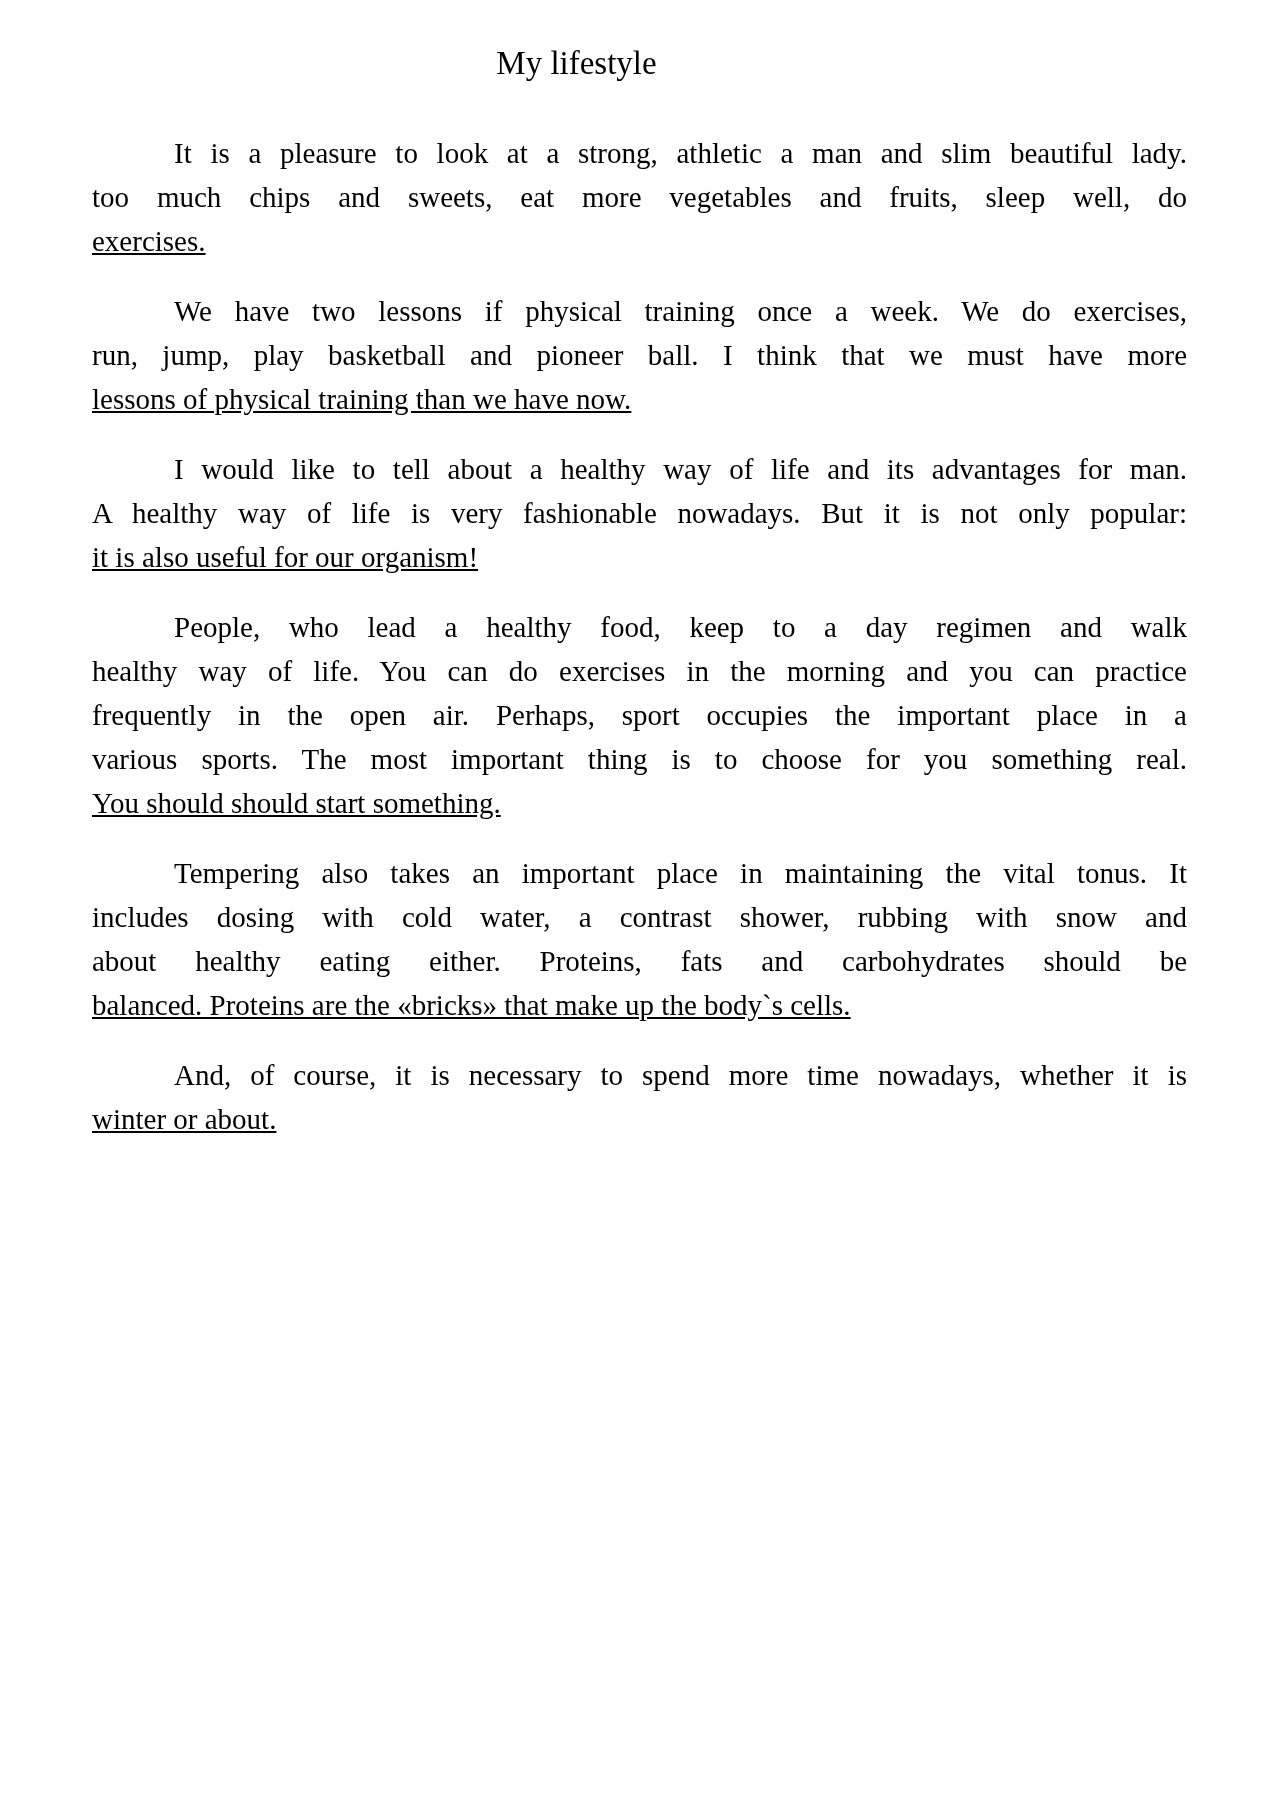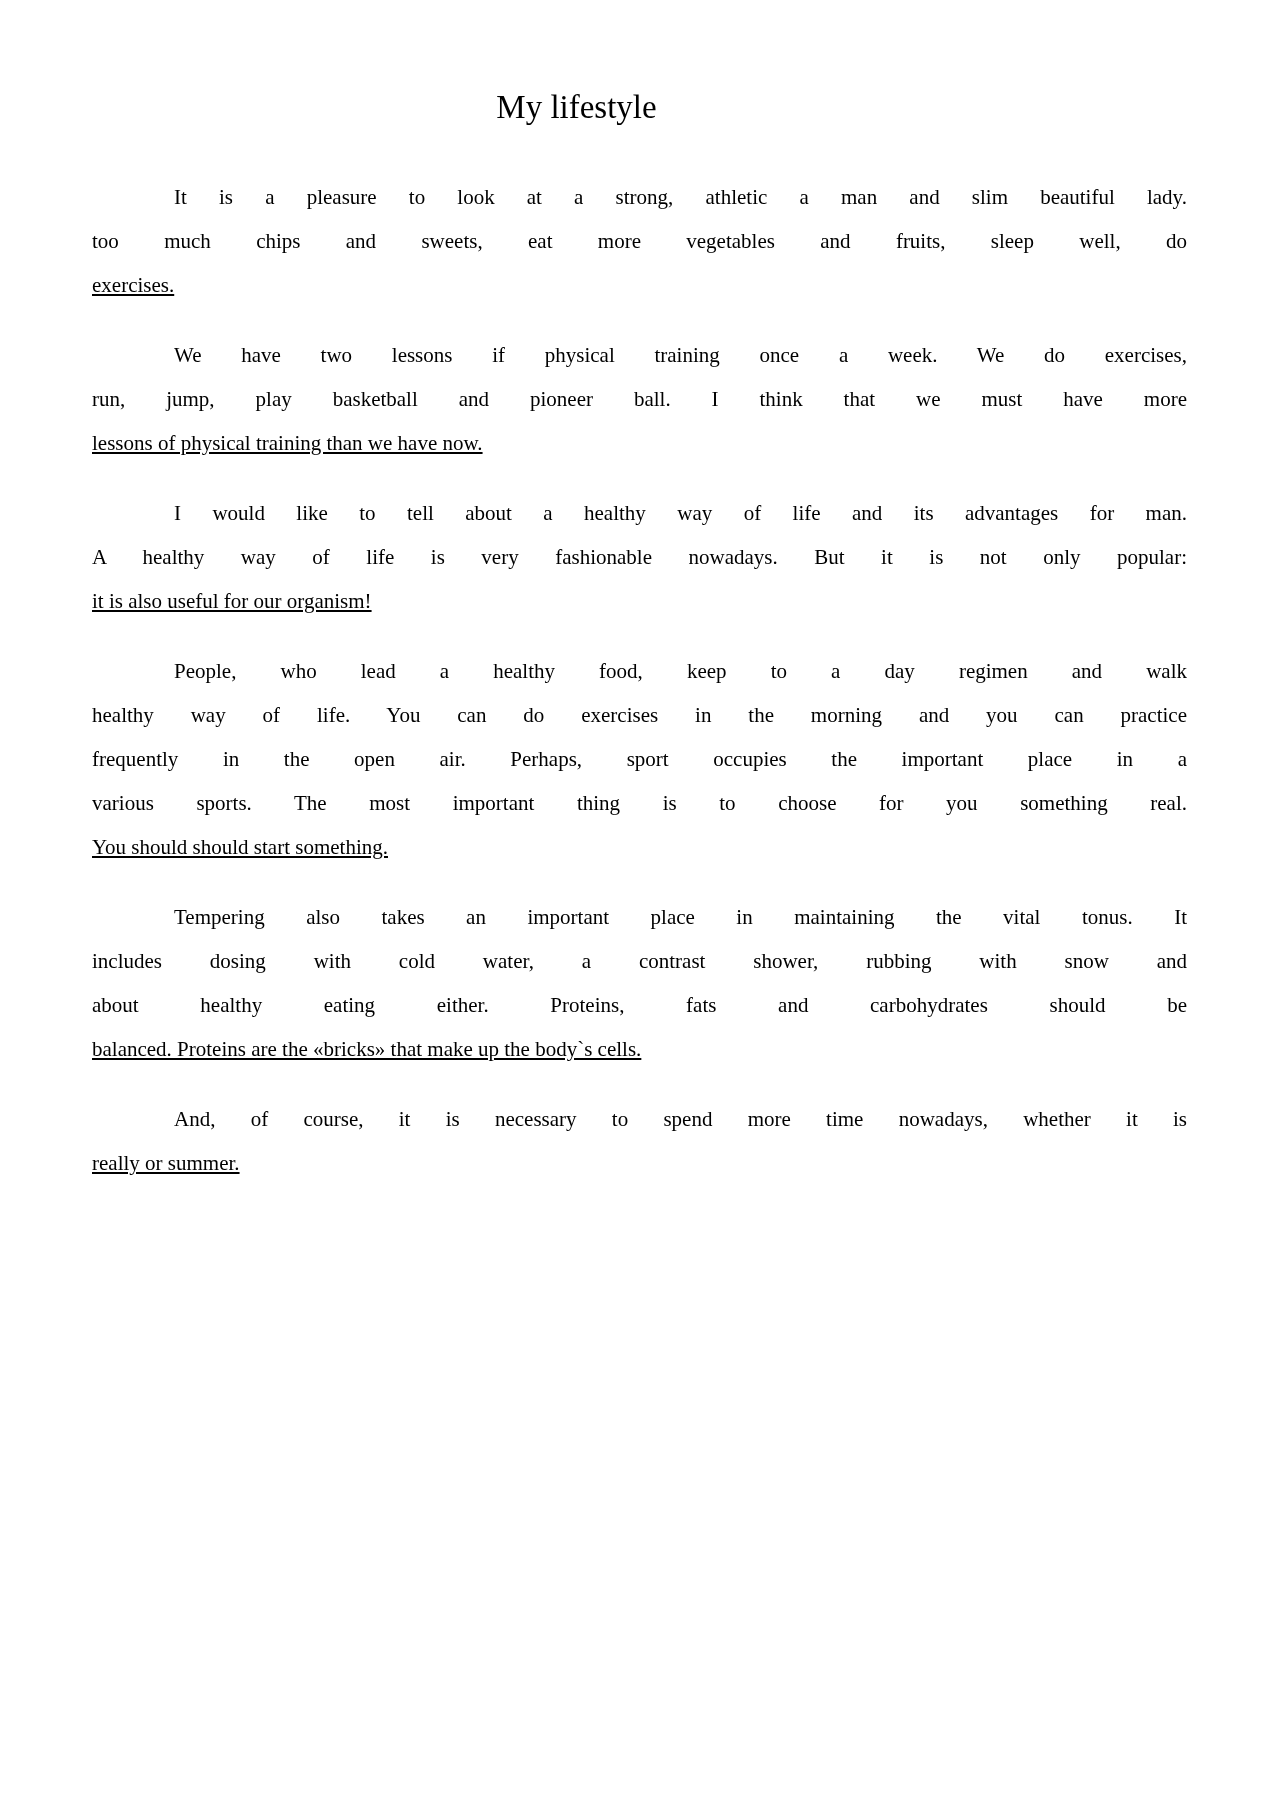--- a/index.html
+++ b/index.html
@@ -11,34 +11,34 @@
     width: 1280px;
     height: 1811px;
     overflow: hidden;
     font-family: "Liberation Serif", "DejaVu Serif", serif;
     color: #000000;
   }
   .page {
     box-sizing: border-box;
     width: 1280px;
     height: 1811px;
-    padding: 84px 93px 0 92px;
+    padding: 40px 93px 0 92px;
     background: #ffffff;
   }
   .doc-title {
     font-size: 33px;
     line-height: 46px;
     text-align: center;
     position: relative;
     left: -63px;
     margin: 0 0 45px 0;
     white-space: nowrap;
   }
   .doc-body {
-    font-size: 21px;
+    font-size: 29px;
     line-height: 44px;
   }
   .para {
     margin: 0 0 26px 0;
   }
   .line {
     text-align: justify;
     text-align-last: justify;
     hyphens: none;
   }
@@ -79,16 +79,16 @@
         <div class="line last">You should should start something.</div>
       </div>
       <div class="para">
         <div class="line first">Tempering also takes an important place in maintaining the vital tonus. It</div>
         <div class="line">includes dosing with cold water, a contrast shower, rubbing with snow and</div>
         <div class="line">about healthy eating either. Proteins, fats and carbohydrates should be</div>
         <div class="line last">balanced. Proteins are the «bricks» that make up the body`s cells.</div>
       </div>
       <div class="para">
         <div class="line first">And, of course, it is necessary to spend more time nowadays, whether it is</div>
-        <div class="line last">really or summer.</div>
+        <div class="line last">winter or about.</div>
       </div>
     </div>
 </div>
 
 </body></html>

